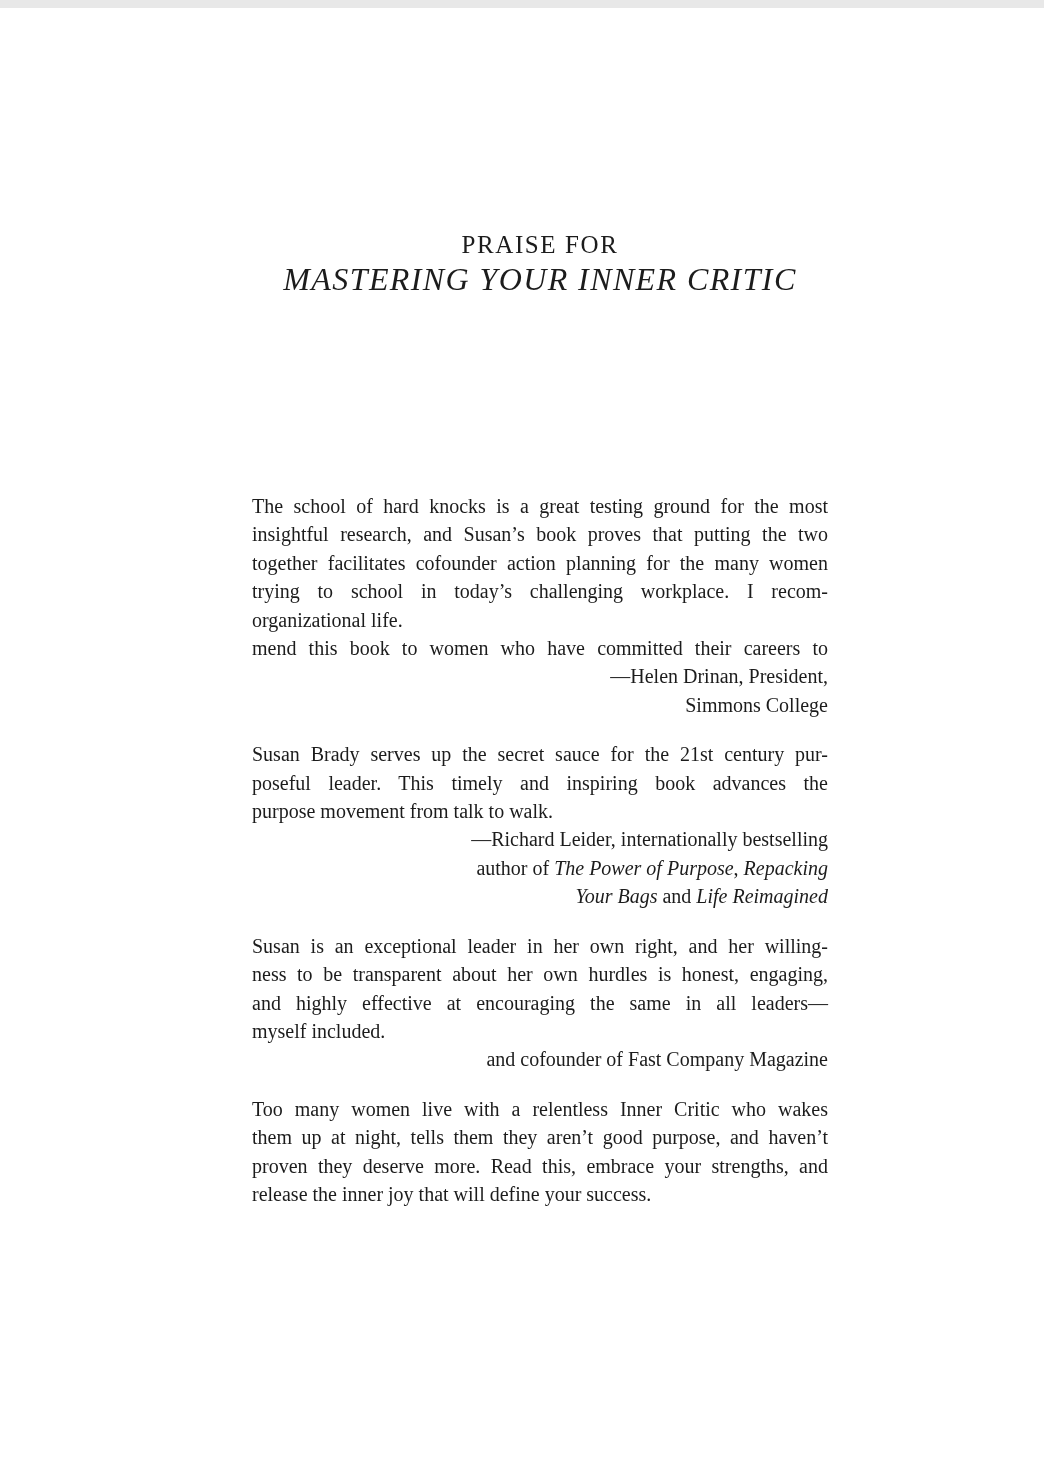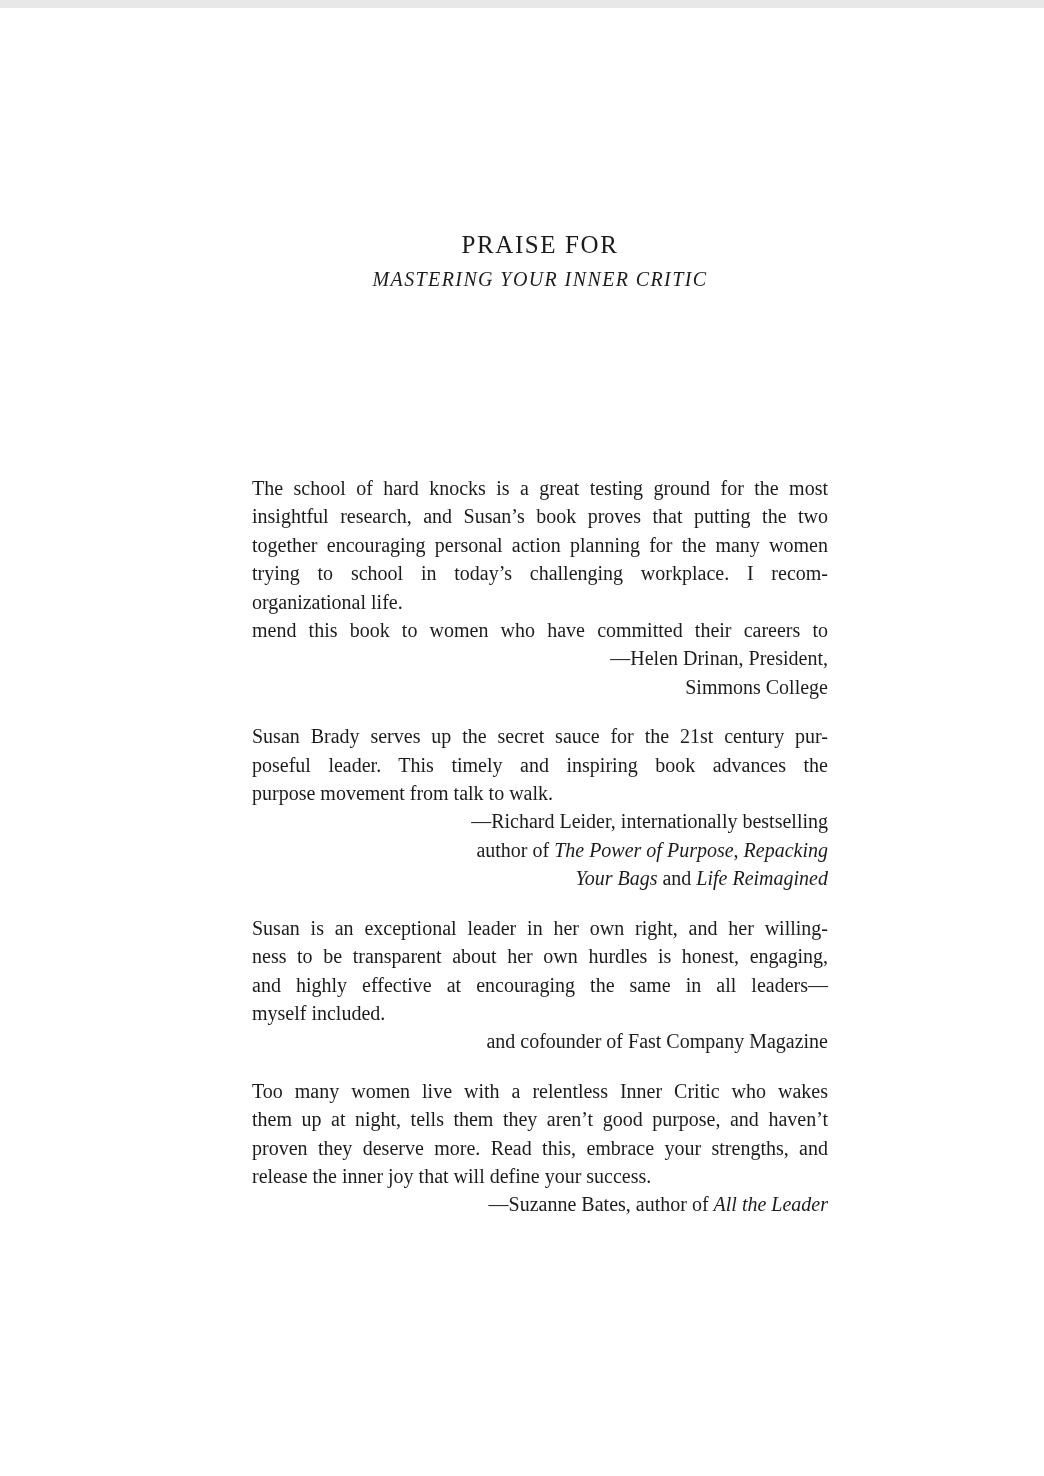--- a/index.html
+++ b/index.html
@@ -14,25 +14,25 @@
   }
   .title-block{
     position:absolute;left:252px;top:219px;width:576px;
     text-align:center;
   }
   .title1{
     font-size:25px;line-height:35px;letter-spacing:1.6px;
     font-weight:normal;white-space:nowrap;
   }
   .title2{
-    font-size:20px;line-height:35px;letter-spacing:1.4px;
+    font-size:32px;line-height:35px;letter-spacing:1.4px;
     font-style:italic;font-weight:normal;white-space:nowrap;
   }
   .text-block{
-    position:absolute;left:252px;top:466px;width:576px;
+    position:absolute;left:252px;top:484px;width:576px;
     font-size:20px;line-height:28.4px;
   }
   .blurb{margin:0 0 21px 0;}
   .bl{min-height:28.4px;}
   .j{text-align:justify;text-align-last:justify;}
   .al{text-align:right;min-height:28.4px;}
   .it{font-style:italic;}
 </style>
 </head>
 <body>
@@ -42,21 +42,21 @@
   <header class="title-block">
     <div class="title1">PRAISE FOR</div>
     <div class="title2">MASTERING YOUR INNER CRITIC</div>
   </header>
 
   <main class="text-block">
 
     <section class="blurb">
       <div class="bl j">The school of hard knocks is a great testing ground for the most</div>
       <div class="bl j">insightful research, and Susan’s book proves that putting the two</div>
-      <div class="bl j">together encouraging personal action planning for the many women</div>
+      <div class="bl j">together facilitates cofounder action planning for the many women</div>
       <div class="bl j">trying to school in today’s challenging workplace. I recom-</div>
       <div class="bl">organizational life.</div>
       <div class="bl j">mend this book to women who have committed their careers to</div>
       <div class="al"><span>—Helen Drinan, President,</span></div>
       <div class="al"><span>Simmons College</span></div>
     </section>
 
     <section class="blurb">
       <div class="bl j">Susan Brady serves up the secret sauce for the 21st century pur-</div>
       <div class="bl j">poseful leader. This timely and inspiring book advances the</div>
@@ -72,17 +72,16 @@
       <div class="bl j">and highly effective at encouraging the same in all leaders—</div>
       <div class="bl">myself included.</div>
       <div class="al"><span>and cofounder of Fast Company Magazine</span></div>
     </section>
 
     <section class="blurb">
       <div class="bl j">Too many women live with a relentless Inner Critic who wakes</div>
       <div class="bl j">them up at night, tells them they aren’t good purpose, and haven’t</div>
       <div class="bl j">proven they deserve more. Read this, embrace your strengths, and</div>
       <div class="bl">release the inner joy that will define your success.</div>
-      <div class="al"><span>—Suzanne Bates, author of </span><span class="it">All the Leader</span></div>
     </section>
 
   </main>
 </div>
 
 </body></html>

